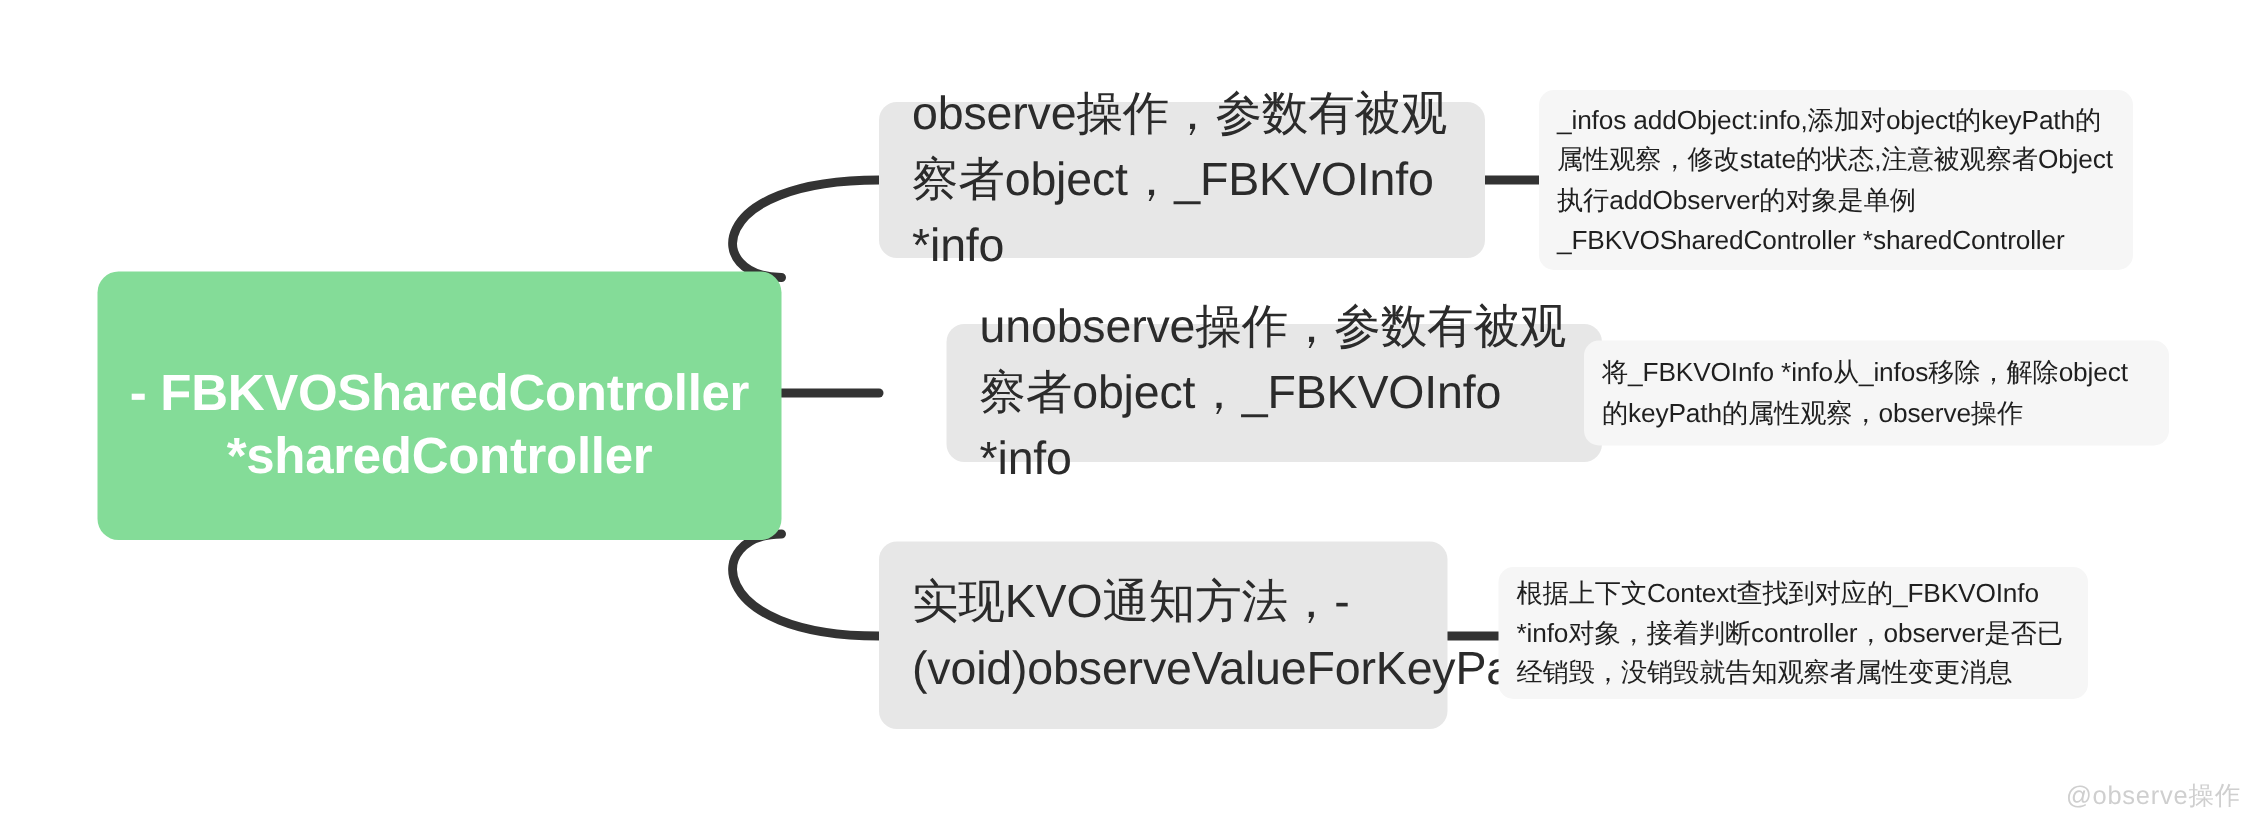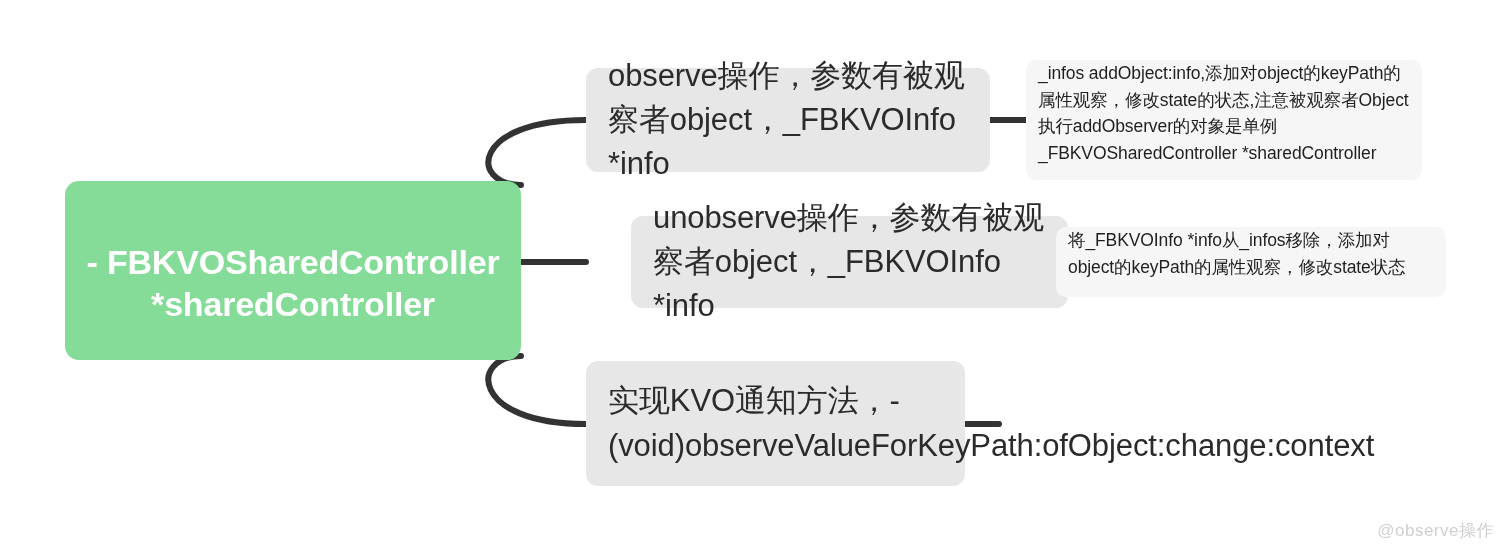--- a/index.html
+++ b/index.html
@@ -84,21 +84,21 @@
   #branch-2 { left: 586px; top: 361px; width: 379px; height: 125px; padding: 0 22px; }
 
   
   .detail-node {
     position: absolute;
     background: #f6f6f6;
     border-radius: 10px;
     z-index: 2;
     box-sizing: border-box;
     display: flex;
-    align-items: flex-start;
+    align-items: center;
   }
   .detail-label {
     color: #1f1f1f;
     font-size: 17.5px;
     font-weight: 400;
     line-height: 1.52;
     letter-spacing: -0.1px;
   }
 
   #detail-0 { left: 1026px; top: 60px;  width: 396px; height: 120px; padding: 0 12px; }
@@ -148,18 +148,21 @@
     <div class="branch-label">unobserve操作，参数有被观察者object，_FBKVOInfo *info</div>
   </div>
   <div class="branch-node" id="branch-2">
     <div class="branch-label">实现KVO通知方法，- (void)observeValueForKeyPath:ofObject:change:context</div>
   </div>
 
   <div class="detail-node" id="detail-0">
     <div class="detail-label">_infos addObject:info,添加对object的keyPath的属性观察，修改state的状态,注意被观察者Object执行addObserver的对象是单例_FBKVOSharedController *sharedController</div>
   </div>
   <div class="detail-node" id="detail-1">
-    <div class="detail-label">将_FBKVOInfo *info从_infos移除，添加对object的keyPath的属性观察，修改state状态</div>
+    <div class="detail-label">将_FBKVOInfo *info从_infos移除，解除object的keyPath的属性观察，observe操作</div>
+  </div>
+  <div class="detail-node" id="detail-2">
+    <div class="detail-label">根据上下文Context查找到对应的_FBKVOInfo *info对象，接着判断controller，observer是否已经销毁，没销毁就告知观察者属性变更消息</div>
   </div>
 
   <div class="watermark">@observe操作</div>
 
 </div>
 
 </body></html>

